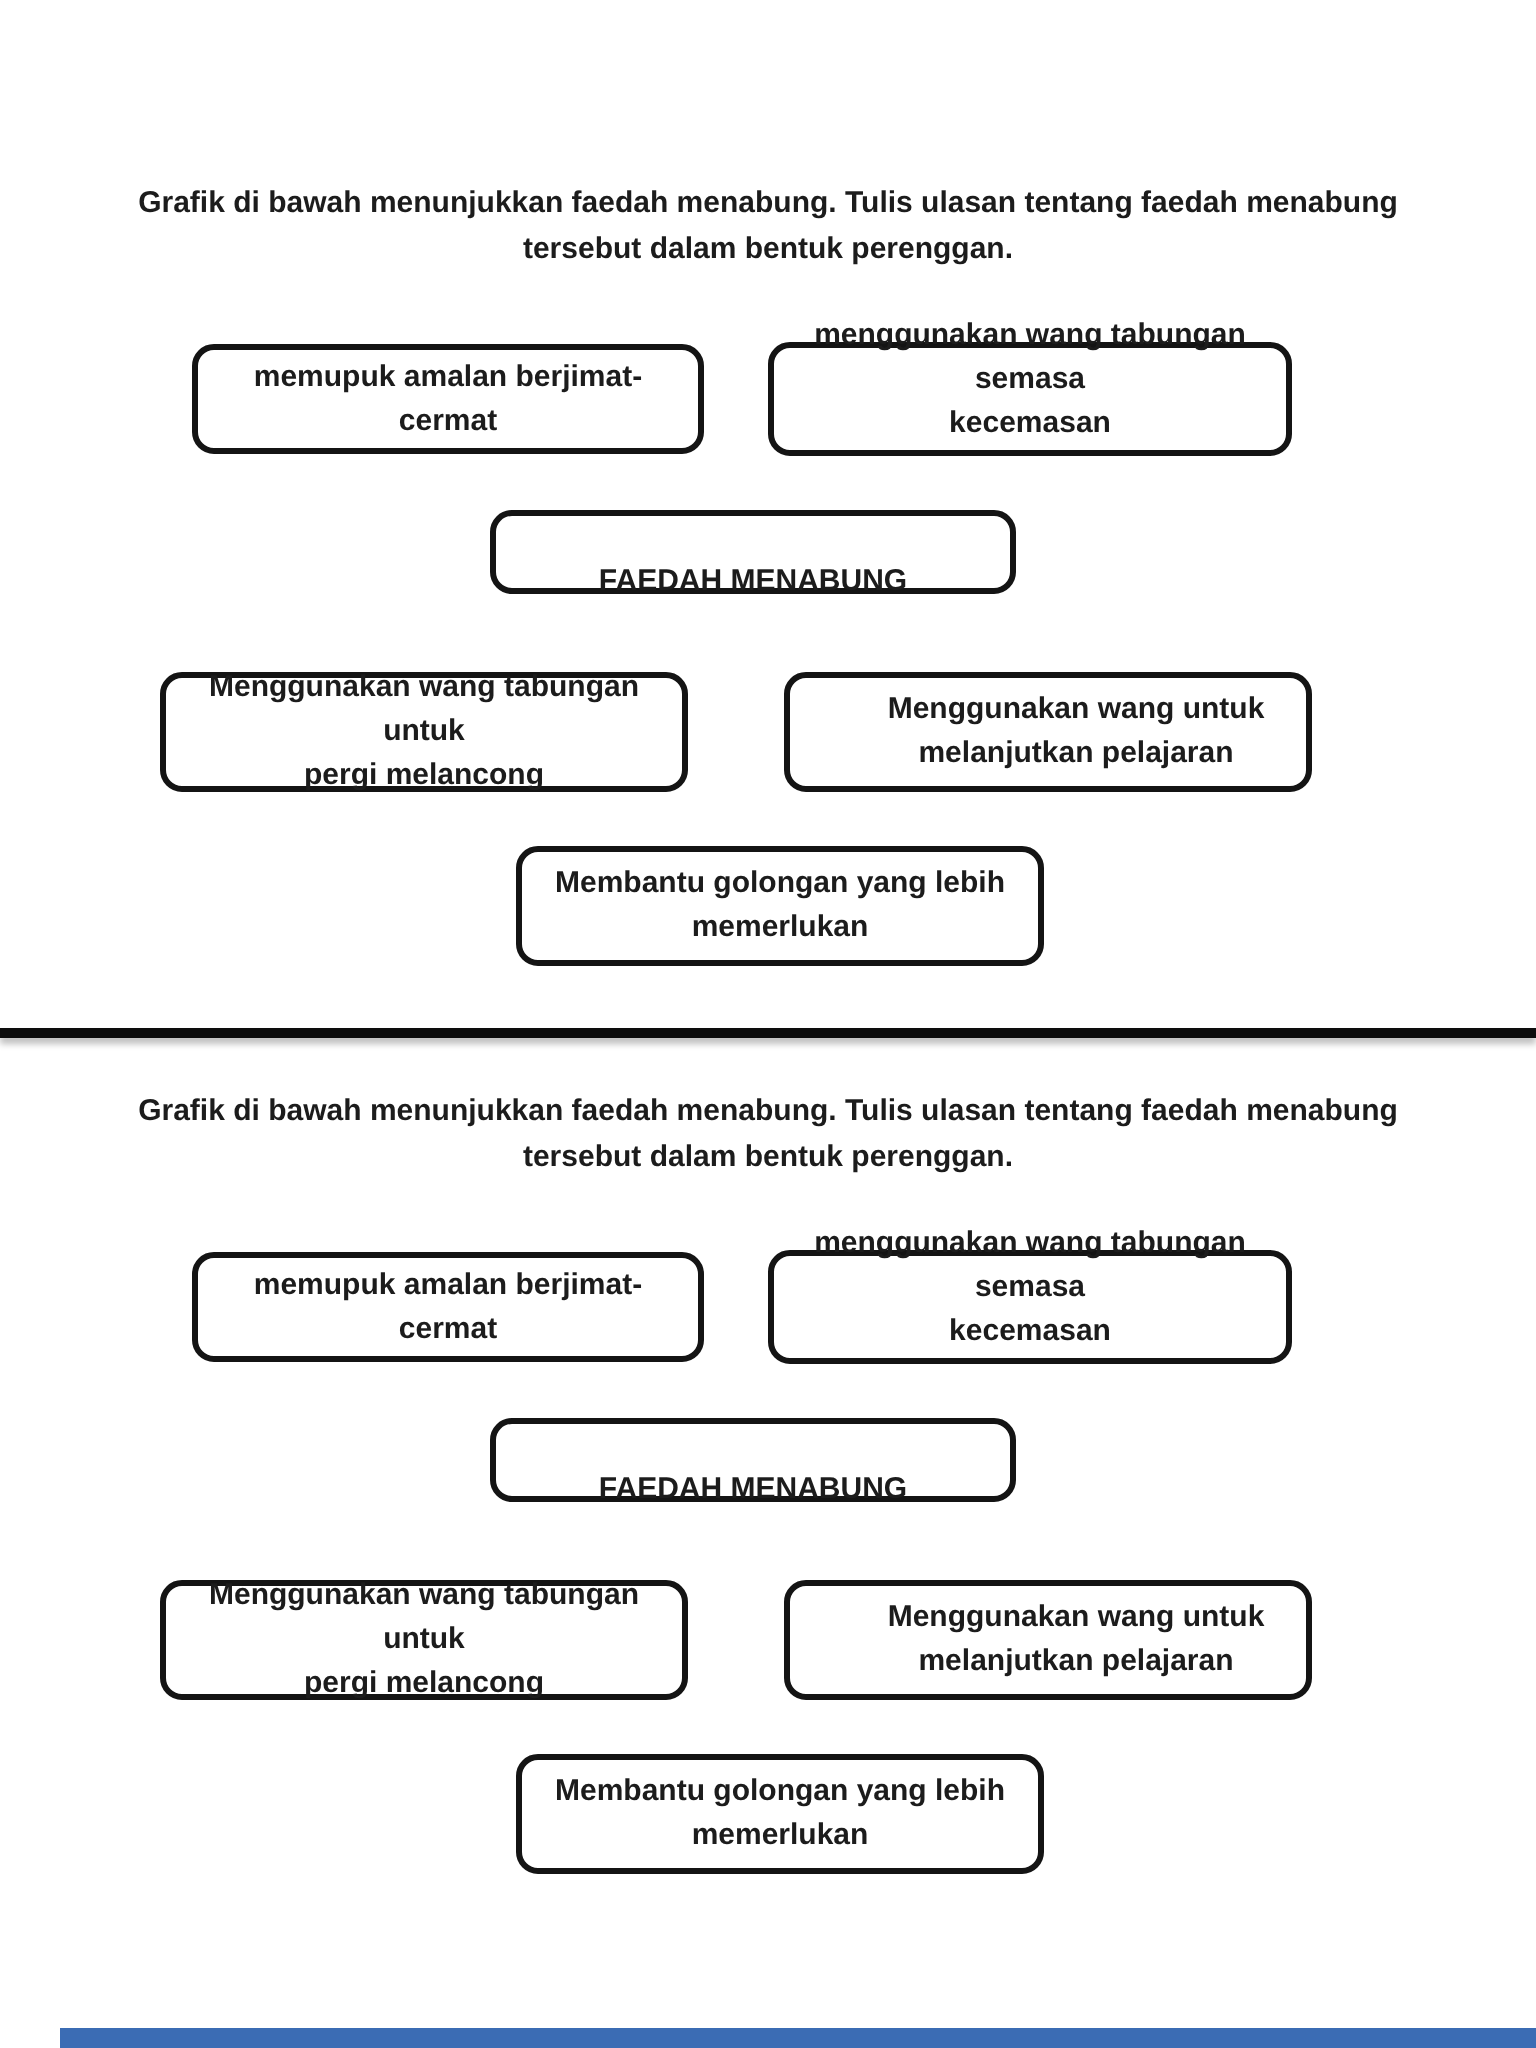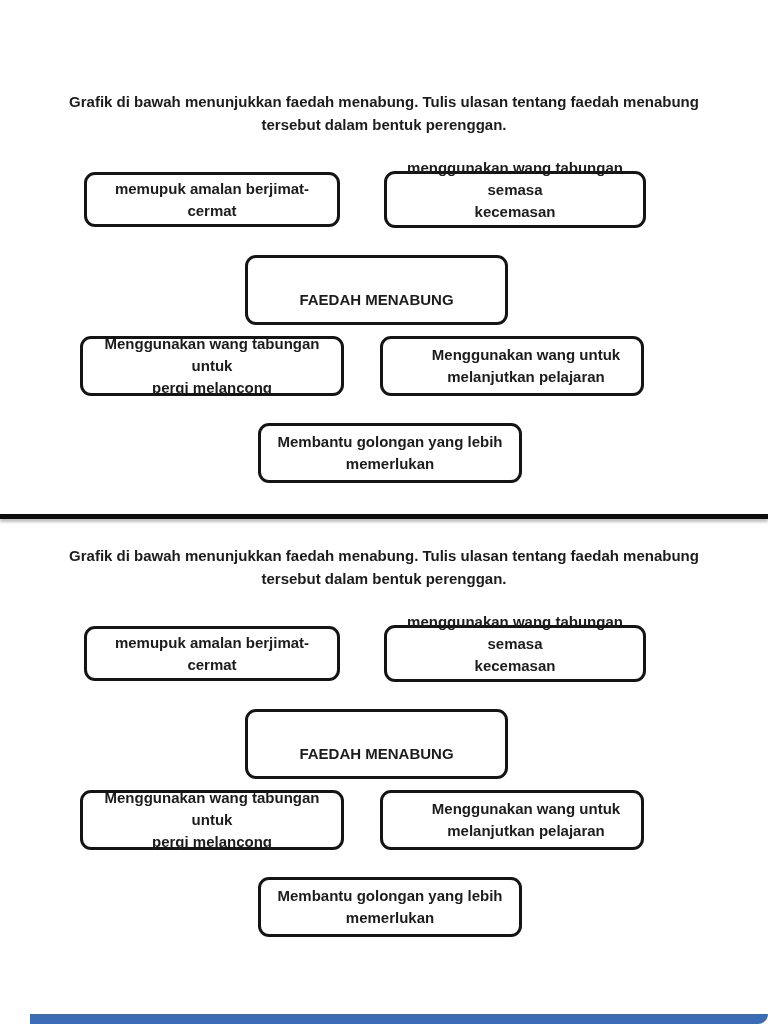--- a/index.html
+++ b/index.html
@@ -7,21 +7,20 @@
     padding: 0;
     background: #ffffff;
     font-family: "Liberation Sans", sans-serif;
   }
   .page {
     position: relative;
     width: 768px;
     height: 1024px;
     background: #ffffff;
     overflow: hidden;
-    border-radius: 10px;
   }
   .section {
     position: absolute;
     left: 0;
     width: 768px;
     height: 500px;
   }
   #section-1 { top: 0; }
   #section-2 { top: 454px; }
 
@@ -48,26 +47,26 @@
     align-items: center;
     justify-content: center;
     text-align: center;
     font-size: 15px;
     font-weight: bold;
     color: #1c1c1c;
     line-height: 22px;
     padding: 2px 8px;
   }
 
-  .box-thrift    { left: 84px;  top: 172px; width: 256px; height: 55px; }
+  .box-thrift    { left: 96px;  top: 172px; width: 256px; height: 55px; }
   .box-emergency { left: 384px; top: 171px; width: 262px; height: 57px; justify-content: flex-end; }
-  .box-title     { left: 245px; top: 255px; width: 263px; height: 70px;
-                   justify-content: center; padding-top: 22px; }
+  .box-title     { left: 245px; top: 255px; width: 263px; height: 42px;
+                   justify-content: flex-start; padding-top: 22px; }
   .box-travel    { left: 80px;  top: 336px; width: 264px; height: 60px; }
-  .box-education { left: 380px; top: 336px; width: 264px; height: 60px; padding-left: 36px; }
+  .box-education { left: 392px; top: 336px; width: 264px; height: 60px; padding-left: 36px; }
   .box-charity   { left: 258px; top: 423px; width: 264px; height: 60px; }
 
   .divider {
     position: absolute;
     left: 0;
     top: 514px;
     width: 768px;
     height: 5px;
     background: #0d0d0d;
     box-shadow: 0 3px 3px rgba(0,0,0,0.25);

